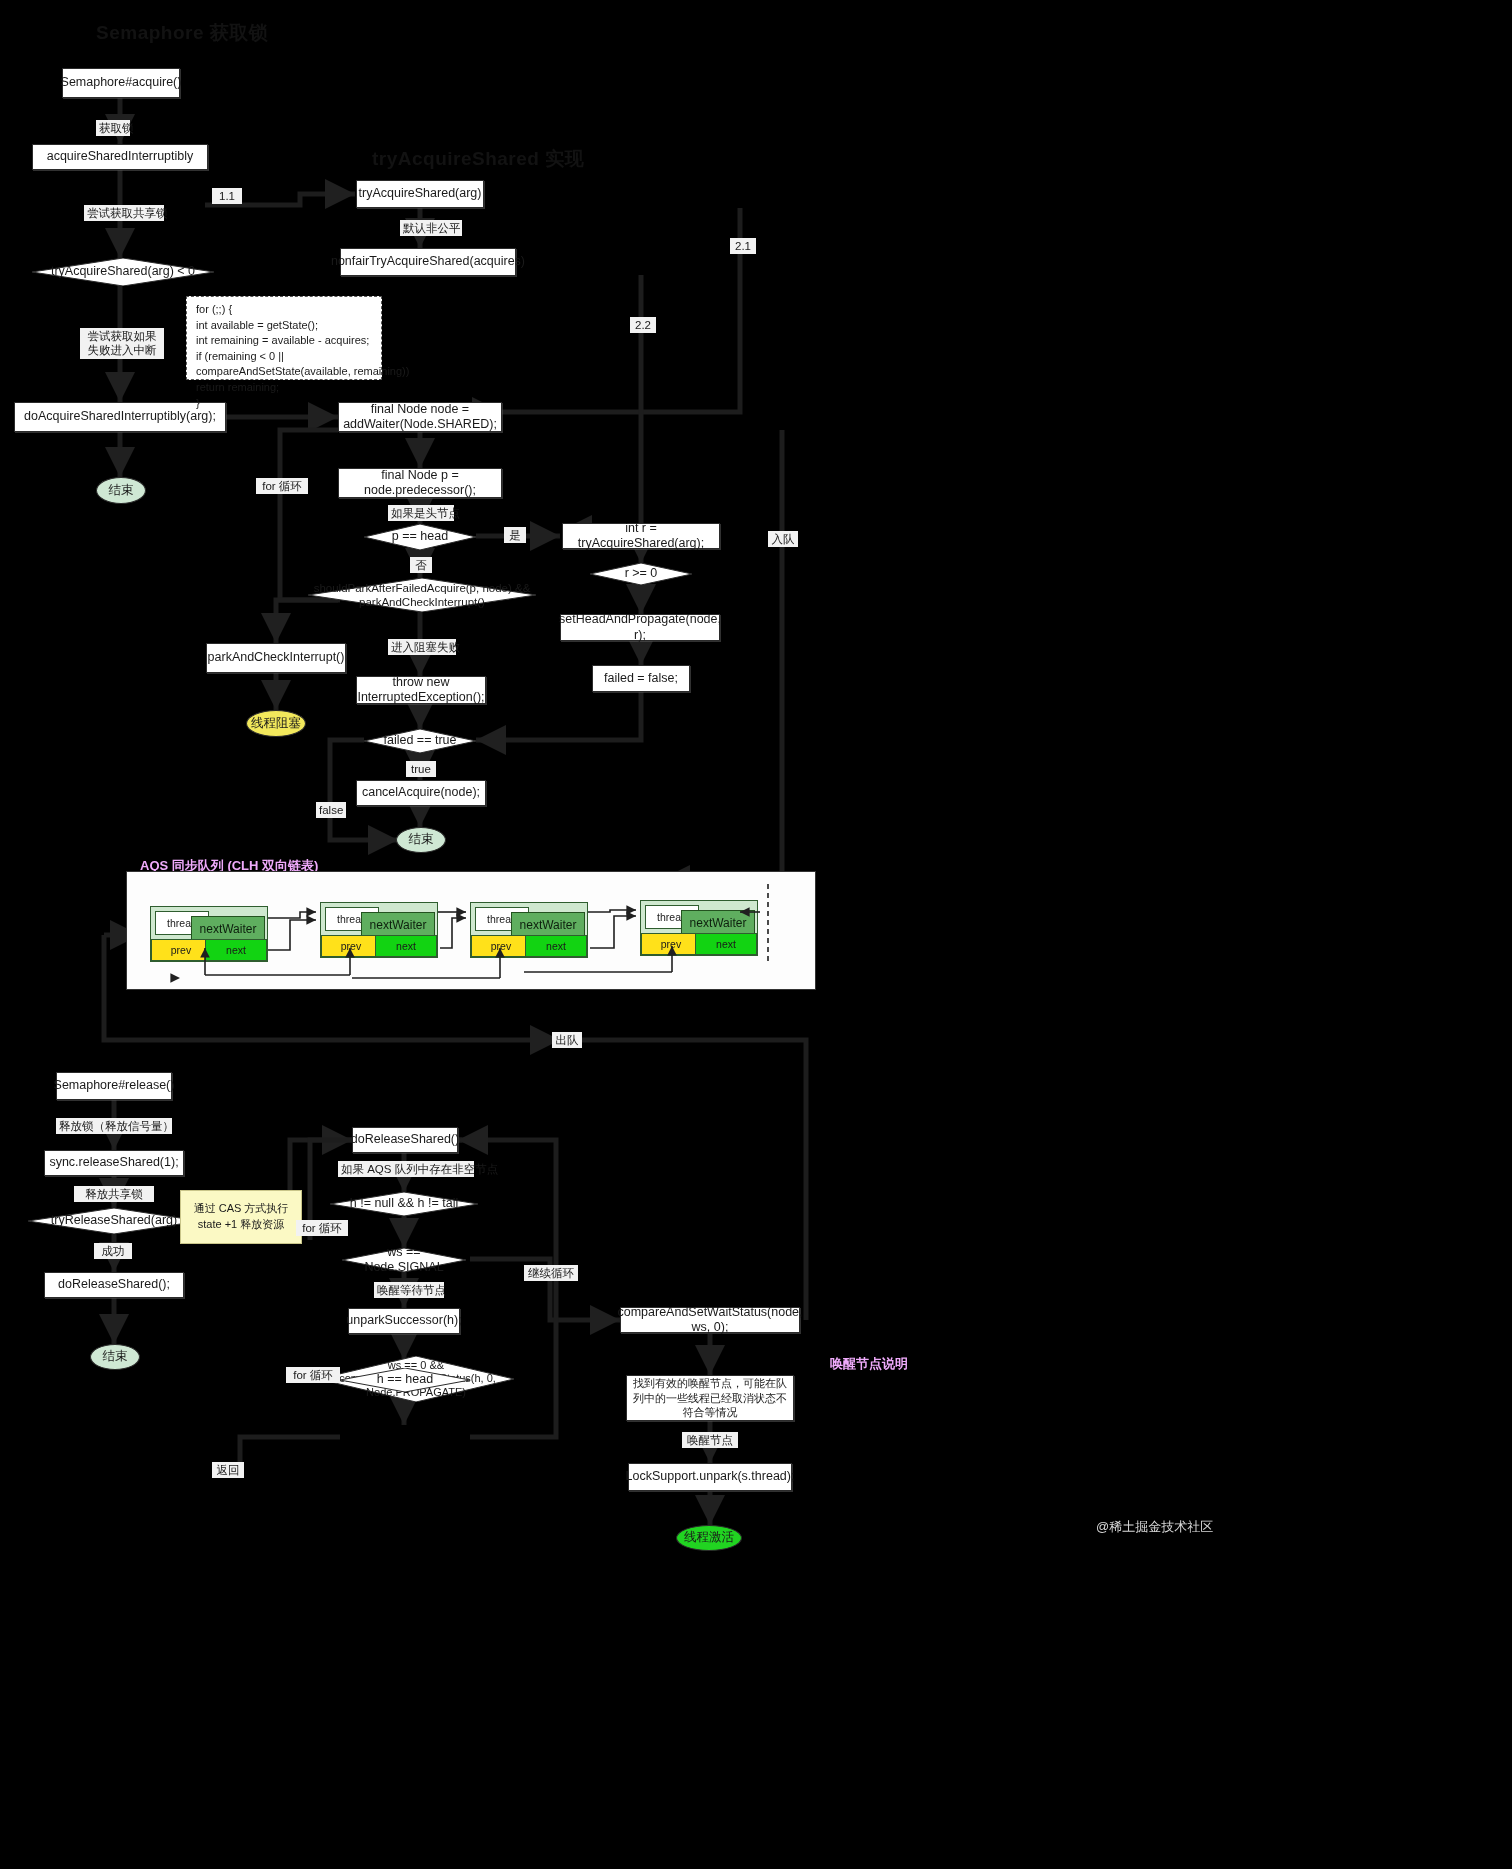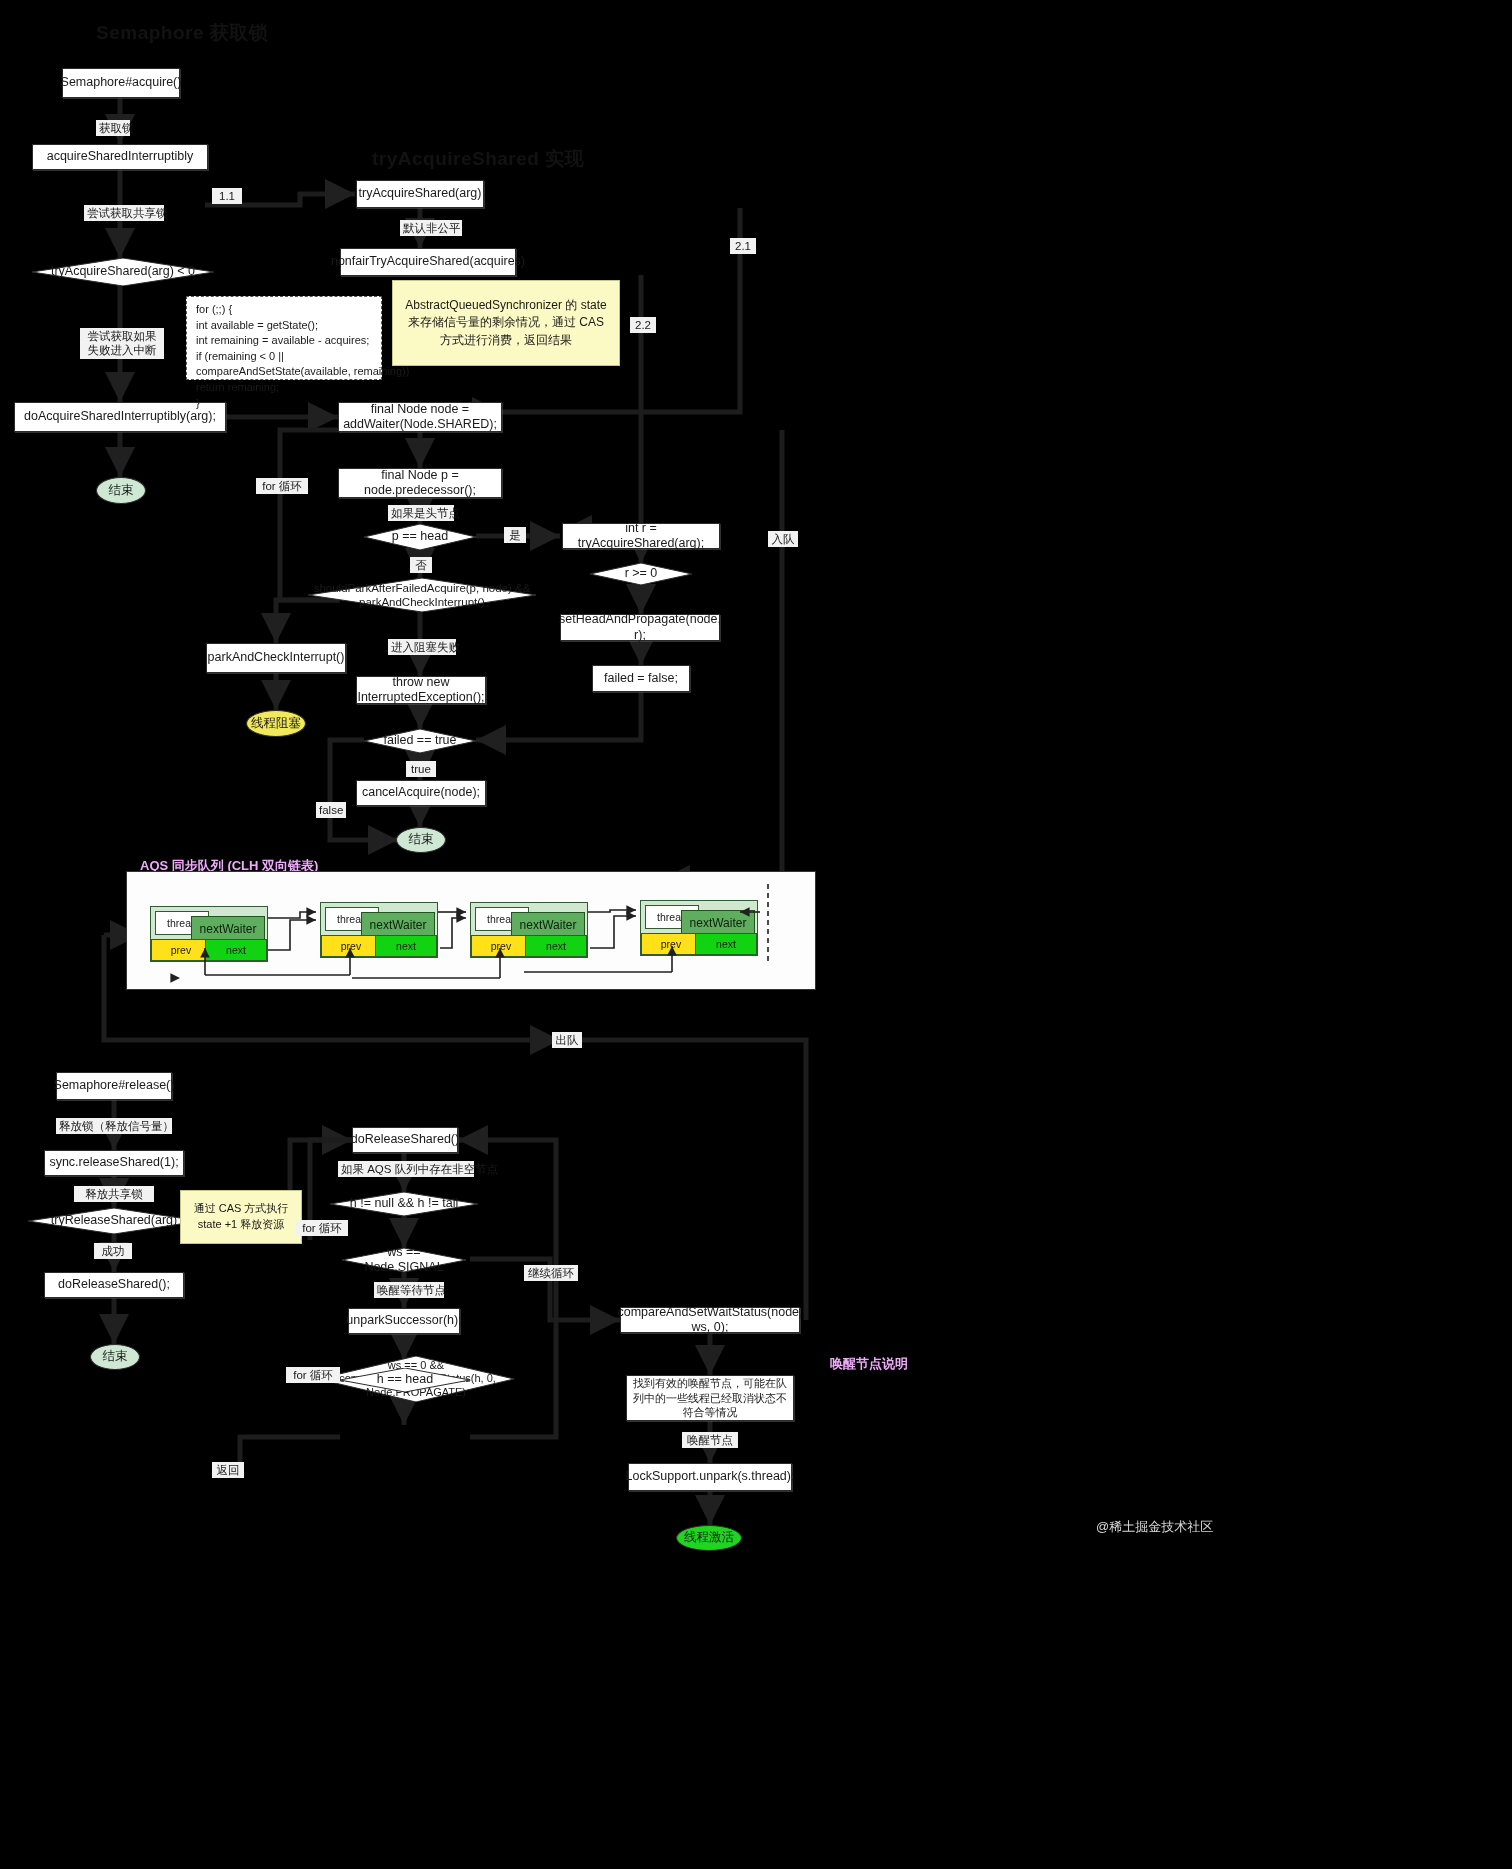--- a/index.html
+++ b/index.html
@@ -195,21 +195,20 @@
   <div class="elabel" style="left:768px;top:531px;width:30px;">入队</div>
 
   <div class="node code" style="left:186px;top:296px;width:196px;height:84px;">for (;;) {
 int available = getState();
 int remaining = available - acquires;
 if (remaining &lt; 0 ||
 compareAndSetState(available, remaining))
 return remaining;
 }</div>
 
-  <div class="note" style="position:absolute;left:392px;top:280px;width:210px;height:72px;z-index:4;display:flex;align-items:center;">AbstractQueuedSynchronizer 的 state 来存储信号量的剩余情况，通过 CAS 方式进行消费，返回结果</div>
 
   <div class="node box" style="left:338px;top:402px;width:164px;height:30px;white-space:pre;">final Node node =
 addWaiter(Node.SHARED);</div>
   <div class="elabel" style="left:256px;top:478px;width:52px;">for 循环</div>
   <div class="node box" style="left:338px;top:468px;width:164px;height:30px;white-space:pre;">final Node p =
 node.predecessor();</div>
   <div class="elabel" style="left:388px;top:505px;width:66px;">如果是头节点</div>
 
   <div class="node diamond" style="left:364px;top:524px;width:112px;height:26px;">
     <svg class="dshape" viewBox="0 0 112 26" preserveAspectRatio="none">

